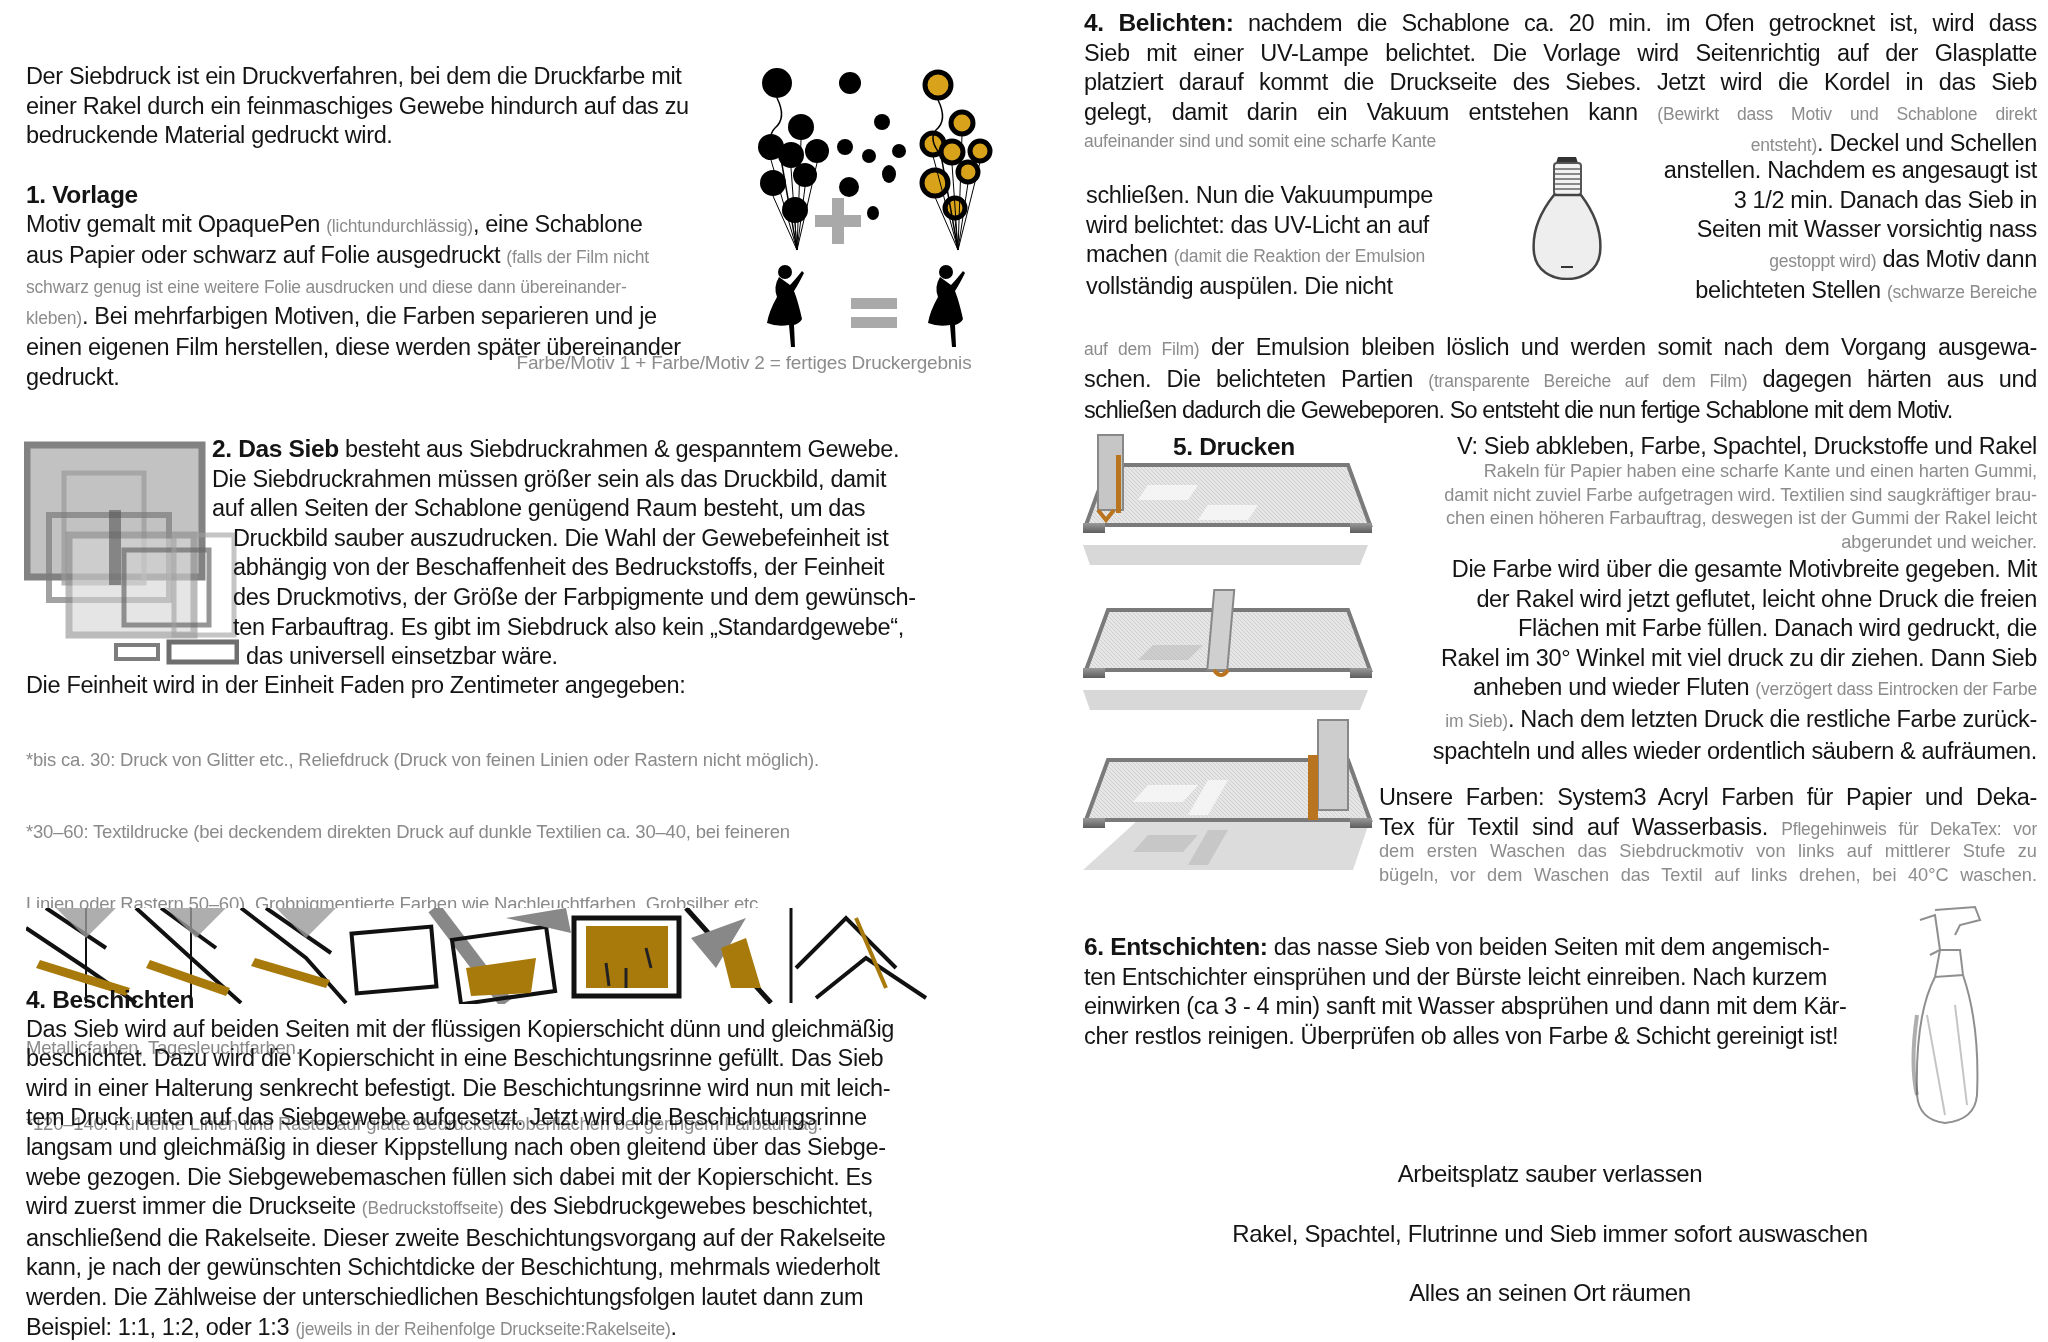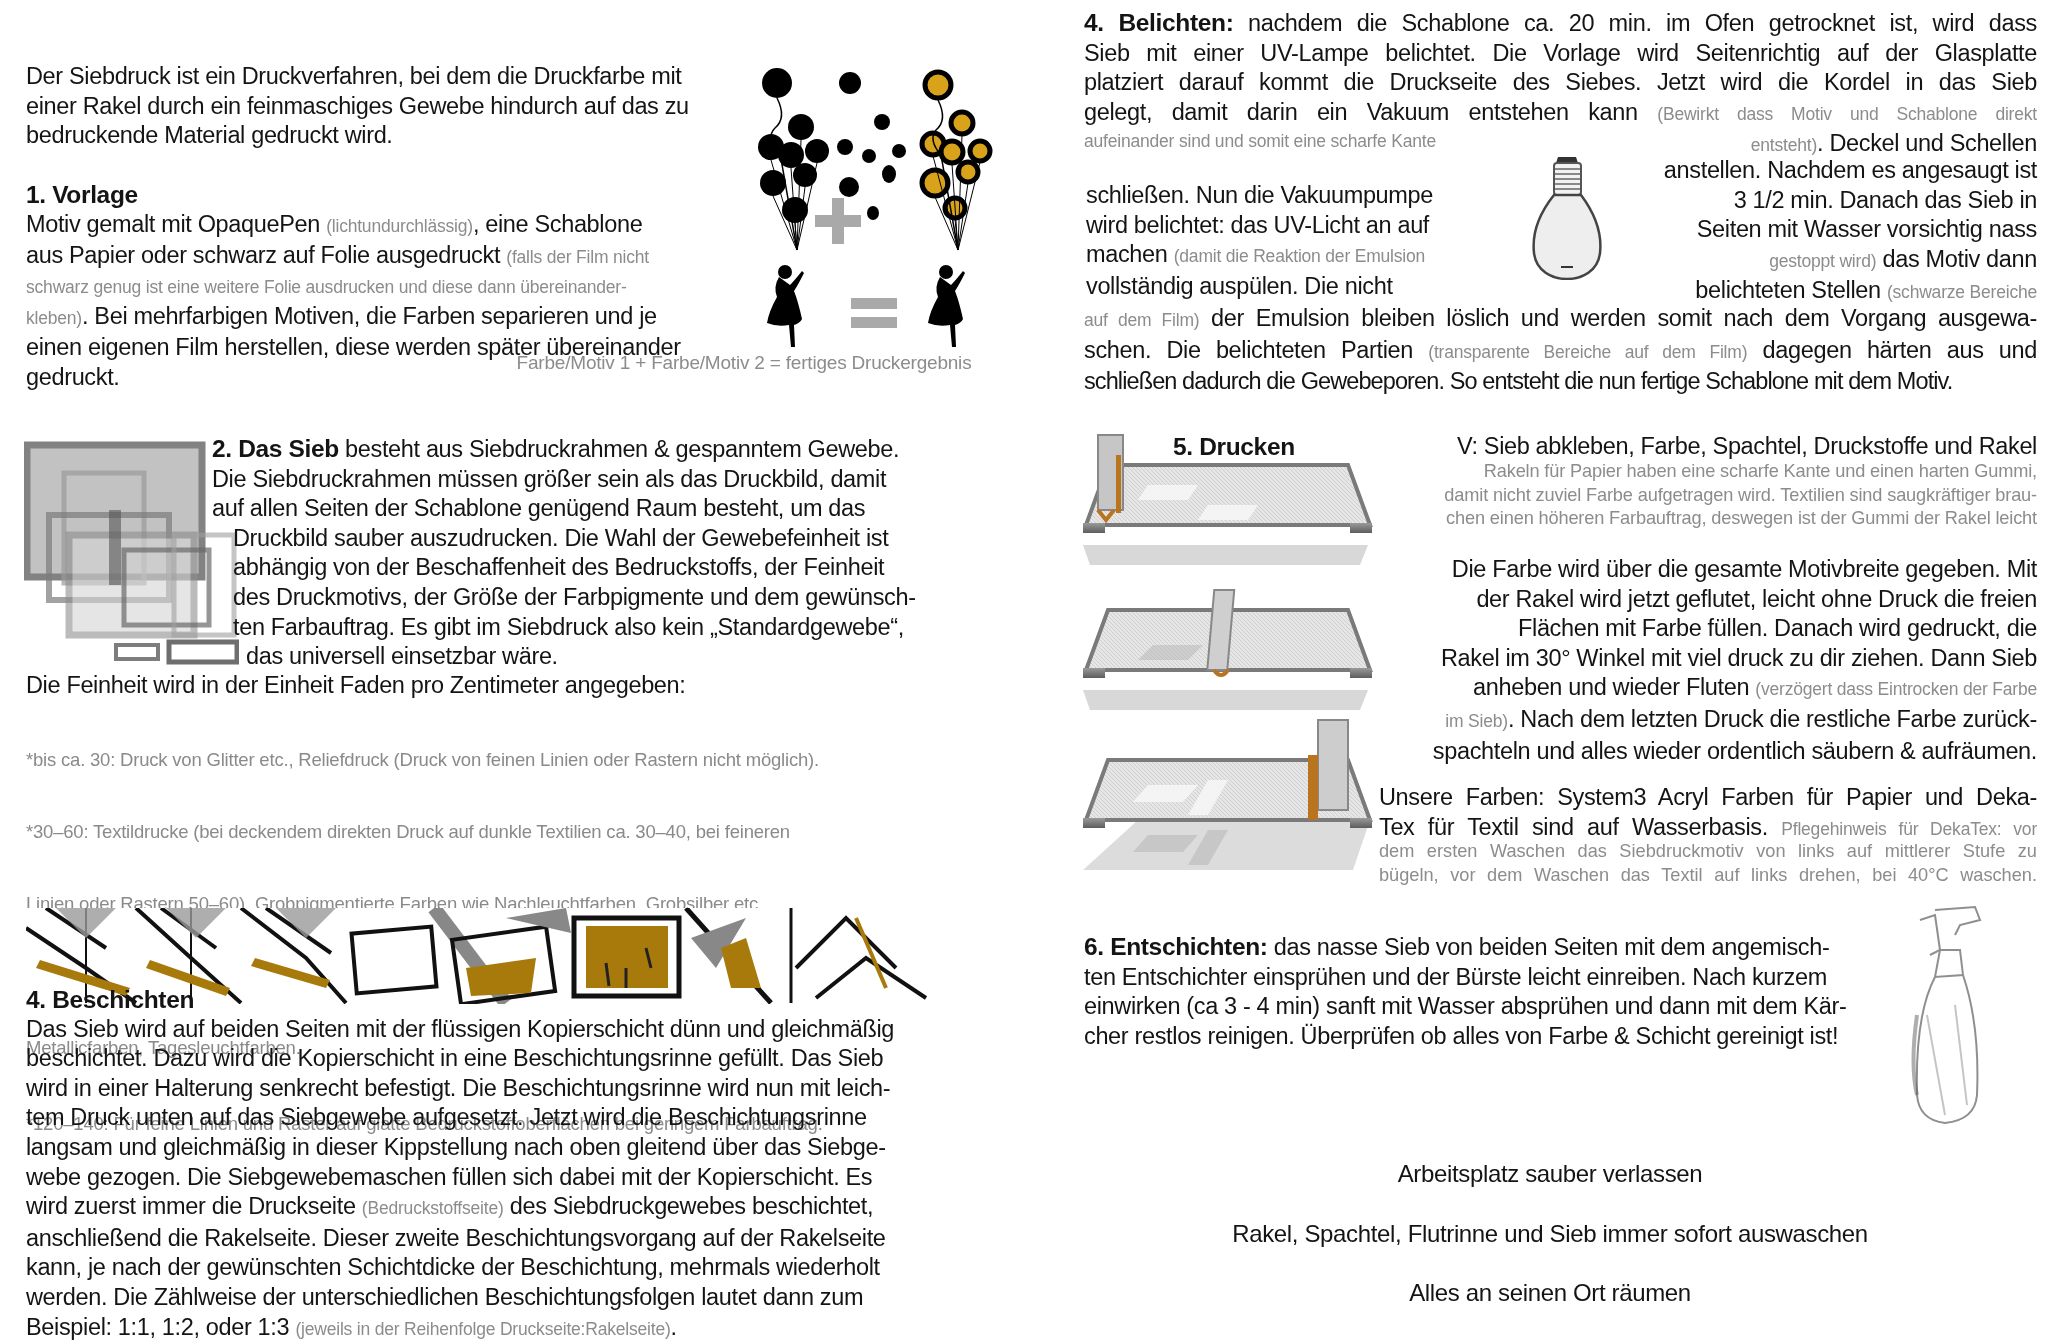--- a/index.html
+++ b/index.html
@@ -234,21 +234,21 @@
   <svg width="75" height="125" viewBox="0 0 75 125">
     <path d="M28 2 L46 2 L48 8 L26 8 z" fill="#333"></path>
     <rect x="24" y="8" width="27" height="32" rx="3" fill="#f2f2f2" stroke="#555" stroke-width="2"></rect>
     <path d="M25 14 H50 M25 19 H50 M25 24 H50 M25 29 H50 M25 34 H50" stroke="#666" stroke-width="1.5"></path>
     <path d="M24 40 C8 60 2 80 4 98 C6 116 22 124 37 124 C52 124 68 116 70 98 C72 80 66 60 51 40 z" fill="#eeeeee" stroke="#444" stroke-width="2.5"></path>
     <path d="M31 112 H43" stroke="#333" stroke-width="2"></path>
   </svg>
 </div>
 
 <div class="abs t" style="left:1084px; top:304px; width:953px;">
-  <span class="line justify" style="white-space:normal;"><span class="g">auf dem Film)</span><span> der Emulsion bleiben löslich und werden somit nach dem Vorgang ausgewa-</span></span>
+  <span class="line justify" style="white-space:normal;margin-top:29px;"><span class="g">auf dem Film)</span><span> der Emulsion bleiben löslich und werden somit nach dem Vorgang ausgewa-</span></span>
   <span class="line justify" style="white-space:normal;"><span>schen. Die belichteten Partien </span><span class="g">(transparente Bereiche auf dem Film)</span><span> dagegen härten aus und</span></span>
   <span class="line" style="letter-spacing:-0.9px;">schließen dadurch die Gewebeporen. So entsteht die nun fertige Schablone mit dem Motiv.</span>
 </div>
 
 <div class="abs" style="left:1078px; top:425px; width:300px; height:450px;">
   <svg width="300" height="450" viewBox="0 0 300 450">
     <defs>
       <linearGradient id="frameG" x1="0" y1="0" x2="0" y2="1">
         <stop offset="0" stop-color="#9a9a9a"></stop>
           <stop offset="1" stop-color="#5d5d5d"></stop>
@@ -294,20 +294,21 @@
 </div>
 
 <div class="abs t" style="left:1173px; top:432px; width:300px;">
   <span class="line h">5. Drucken</span>
 </div>
 <div class="abs t right" style="left:1380px; top:432px; width:657px;">V: Sieb abkleben, Farbe, Spachtel, Druckstoffe und Rakel</div>
 <div class="abs right" style="left:1370px; top:460px; width:667px; font-size:18.2px; line-height:23.5px; color:#8c8c8c; letter-spacing:-0.15px;">
   <span class="line">Rakeln für Papier haben eine scharfe Kante und einen harten Gummi,</span>
   <span class="line">damit nicht zuviel Farbe aufgetragen wird. Textilien sind saugkräftiger brau-</span>
   <span class="line">chen einen höheren Farbauftrag, deswegen ist der Gummi der Rakel leicht</span>
+  <span class="line">abgerundet und weicher.</span>
 </div>
 <div class="abs t right" style="left:1370px; top:555px; width:667px;">
   <span class="line">Die Farbe wird über die gesamte Motivbreite gegeben. Mit</span>
   <span class="line">der Rakel wird jetzt geflutet, leicht ohne Druck die freien</span>
   <span class="line">Flächen mit Farbe füllen. Danach wird gedruckt, die</span>
   <span class="line">Rakel im 30° Winkel mit viel druck zu dir ziehen. Dann Sieb</span>
   <span class="line"><span>anheben und wieder Fluten </span><span class="g">(verzögert dass Eintrocken der Farbe</span></span>
   <span class="line"><span class="g">im Sieb)</span><span>. Nach dem letzten Druck die restliche Farbe zurück-</span></span>
   <span class="line">spachteln und alles wieder ordentlich säubern &amp; aufräumen.</span>
 </div>

